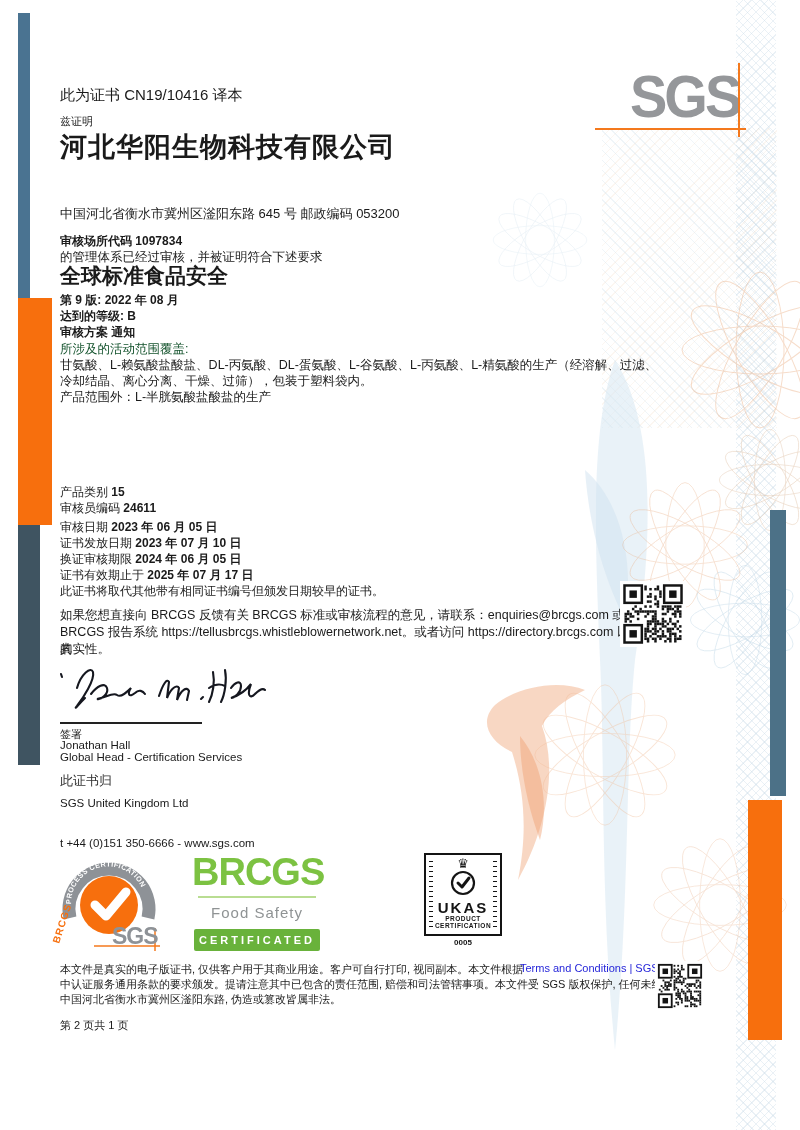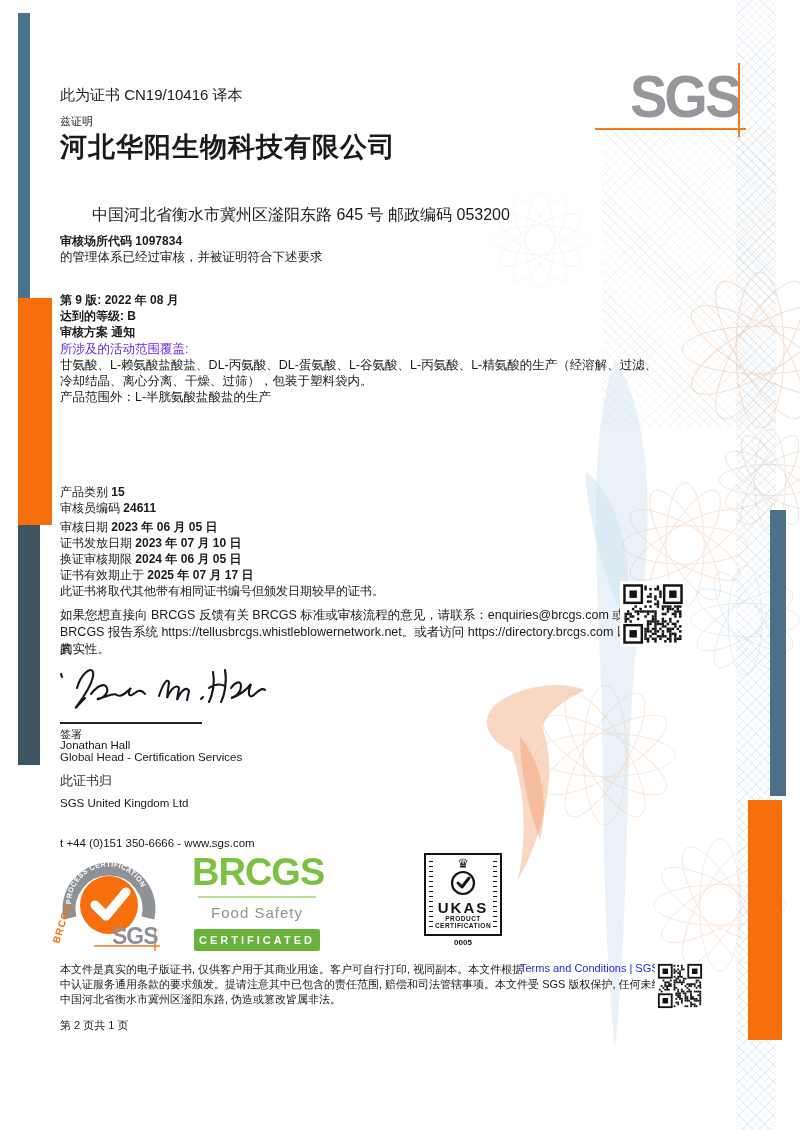--- a/index.html
+++ b/index.html
@@ -25,28 +25,28 @@
   .deco-svg{position:absolute;left:400px;top:0;width:400px;height:1130px;pointer-events:none;}
   
   .sgs-word{position:absolute;left:630px;top:62px;font-size:56px;font-weight:900;color:#95979a;
             letter-spacing:-3px;transform:scaleY(1.06);transform-origin:top left;}
   .sgs-hline{position:absolute;left:595px;top:128px;width:151px;height:2px;background:#f4791d;}
   .sgs-vline{position:absolute;left:738px;top:63px;width:2px;height:74px;background:#f4791d;}
   
   .t-translation{top:86px;font-size:15px;}
   .t-certify{top:114px;font-size:11px;color:#222;}
   .t-company{top:129px;font-size:27px;font-weight:700;letter-spacing:1px;}
-  .t-address{top:205px;font-size:16px;margin-left:32px;}
+  .t-address{top:205px;font-size:13px;}
   .t-sitecode{top:233px;font-size:12px;}
   .t-audited{top:249px;font-size:12.5px;}
   .t-standard{top:262px;font-size:21px;font-weight:700;}
   .t-edition{top:292px;font-size:12px;font-weight:700;}
   .t-grade{top:308px;font-size:12px;font-weight:700;}
   .t-scheme{top:324px;font-size:12px;font-weight:700;}
-  .t-scope0{top:341px;font-size:12.5px;color:#6d28d9;}
+  .t-scope0{top:341px;font-size:12.5px;color:#14532d;}
   .t-scope1{top:357px;font-size:12.5px;width:640px;}
   .t-scope2{top:373px;font-size:12.5px;width:640px;}
   .t-scope3{top:389px;font-size:12.5px;width:640px;}
   .row{font-size:12px;line-height:16px;}
   .t-prodcat{top:484px;}
   .t-auditor{top:500px;}
   .t-auditdate{top:519px;}
   .t-issuedate{top:535px;}
   .t-renew{top:551px;}
   .t-expiry{top:567px;}
@@ -149,20 +149,21 @@
   <div class="abs lcol t-translation">此为证书 CN19/10416 译本</div>
   <div class="abs lcol t-certify">兹证明</div>
   <div class="abs lcol t-company">河北华阳生物科技有限公司</div>
   <div class="abs lcol t-address">中国河北省衡水市冀州区滏阳东路 645 号 邮政编码 053200</div>
 
   <div class="abs lcol t-sitecode">
     <span class="b">审核场所代码</span>
     <span class="b">1097834</span>
   </div>
   <div class="abs lcol t-audited">的管理体系已经过审核，并被证明符合下述要求</div>
+  <div class="abs lcol t-standard">全球标准食品安全</div>
   <div class="abs lcol t-edition">第 9 版: 2022 年 08 月</div>
   <div class="abs lcol t-grade">达到的等级: B</div>
   <div class="abs lcol t-scheme">审核方案 通知</div>
   <div class="abs lcol t-scope0">所涉及的活动范围覆盖:</div>
   <div class="abs lcol t-scope1">甘氨酸、L-赖氨酸盐酸盐、DL-丙氨酸、DL-蛋氨酸、L-谷氨酸、L-丙氨酸、L-精氨酸的生产（经溶解、过滤、</div>
   <div class="abs lcol t-scope3">产品范围外：L-半胱氨酸盐酸盐的生产</div>
   <div class="abs lcol t-scope2">冷却结晶、离心分离、干燥、过筛），包装于塑料袋内。</div>
 
   <div class="abs lcol row t-prodcat">
     <span>产品类别</span>

